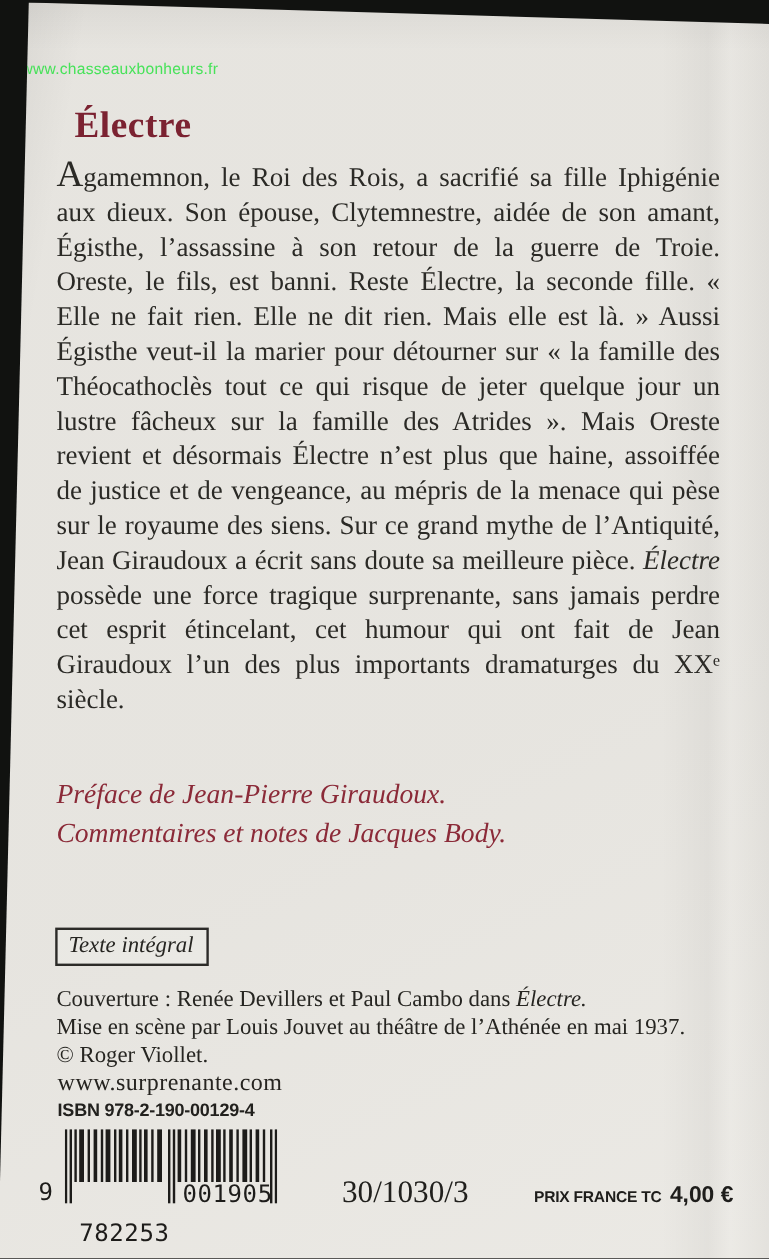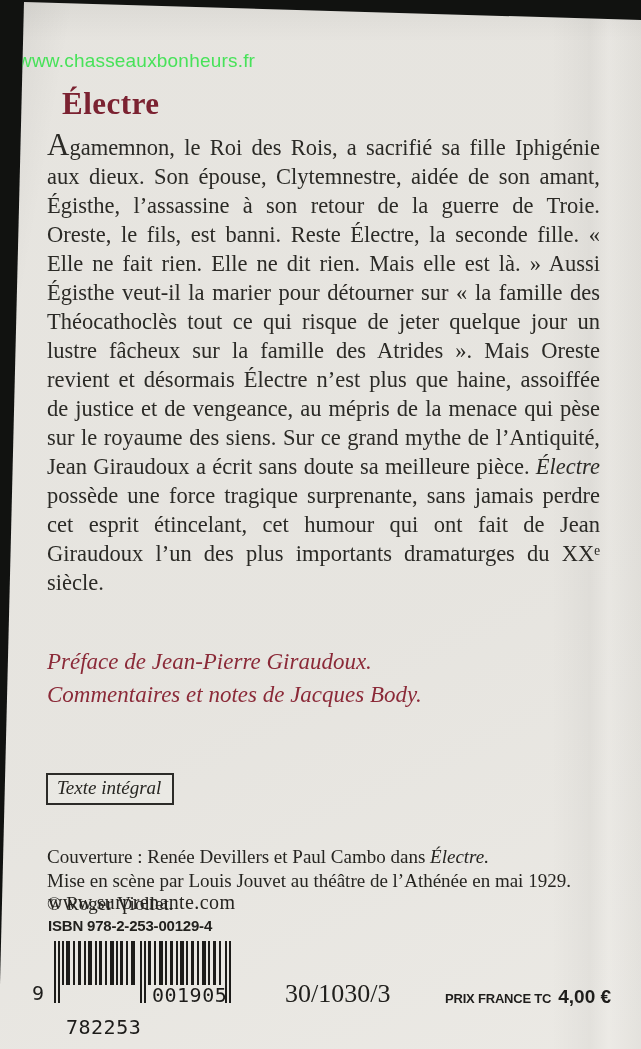--- a/index.html
+++ b/index.html
@@ -15,21 +15,21 @@
     background:
       linear-gradient(100deg, rgba(0,0,0,0.07) 0%, rgba(0,0,0,0) 9%),
       linear-gradient(180deg, rgba(0,0,0,0.05) 0%, rgba(0,0,0,0) 4%),
       linear-gradient(90deg, rgba(0,0,0,0) 86%, rgba(0,0,0,0.035) 92%, rgba(255,255,255,0.06) 95%, rgba(0,0,0,0.03) 100%),
       linear-gradient(335deg, rgba(255,255,255,0.05) 0%, rgba(0,0,0,0.015) 40%),
       #eae8e3;
   }
   .watermark {
     position:absolute; left:18px; top:50px;
     font-family:"Liberation Sans","DejaVu Sans",sans-serif;
-    font-size:19px; color:rgba(44,226,66,0.85); letter-spacing:0.2px;
+    font-size:13px; color:rgba(44,226,66,0.85); letter-spacing:0.2px;
     z-index:5; white-space:nowrap;
   }
   .author {
     position:absolute; left:59px; top:38px;
     font-size:40px; font-weight:bold; color:#1b1a17; letter-spacing:0.5px;
   }
   .title {
     position:absolute; left:62px; top:86px;
     font-size:31px; font-weight:bold; color:#7b2231; letter-spacing:0.5px;
   }
@@ -45,21 +45,21 @@
     font-style:italic; font-size:23px; line-height:33px; color:#8b2a38;margin-top:32px;
   }
   .texte-integral {
     position:absolute; left:46px; top:773px;
     border:2px solid #2c2b28; padding:2px 11px 4px 9px;
     font-style:italic; font-size:19px; color:#262521;
     background:rgba(255,255,255,0.15);
   }
   .credits {
     position:absolute; left:47px; top:821px;
-    font-size:19px; line-height:23.5px; color:#262521;margin-top:24px;
+    font-size:19px; line-height:23.5px; color:#262521;
   }
   .credits .ital { font-style:italic; }
   .website {
     position:absolute; left:48px; top:891px;
     font-size:20px; color:#262420; letter-spacing:0.4px;
   }
   .isbn {
     position:absolute; left:48px; top:917px;
     font-family:"Liberation Sans","DejaVu Sans",sans-serif;
     font-weight:bold; font-size:15px; letter-spacing:-0.2px; color:#22211e;
@@ -100,27 +100,27 @@
 
     <div class="preface">
       <div>Préface de Jean-Pierre Giraudoux.</div>
       <div>Commentaires et notes de Jacques Body.</div>
     </div>
 
     <div class="texte-integral">Texte intégral</div>
 
     <div class="credits">
       <div><span>Couverture : Renée Devillers et Paul Cambo dans </span><span class="ital">Électre.</span></div>
-      <div>Mise en scène par Louis Jouvet au théâtre de l’Athénée en mai 1929.</div>
+      <div>Mise en scène par Louis Jouvet au théâtre de l’Athénée en mai 1937.</div>
       <div>© Roger Viollet.</div>
     </div>
 
     <div class="website">www.surprenante.com</div>
 
-    <div class="isbn">ISBN 978-2-253-00129-4</div>
+    <div class="isbn">ISBN 978-2-190-00129-4</div>
 
     <div class="barcode">
       <svg width="177" height="62" viewBox="0 0 177 62" xmlns="http://www.w3.org/2000/svg" fill="#1d1c1a">
         <rect x="0" y="0" width="2" height="62"></rect>
           <rect x="4" y="0" width="2" height="62"></rect>
         <rect x="8" y="0" width="2" height="44"></rect>
           <rect x="12" y="0" width="4" height="44"></rect>
         <rect x="19" y="0" width="2" height="44"></rect>
           <rect x="24" y="0" width="3" height="44"></rect>
         <rect x="30" y="0" width="2" height="44"></rect>

